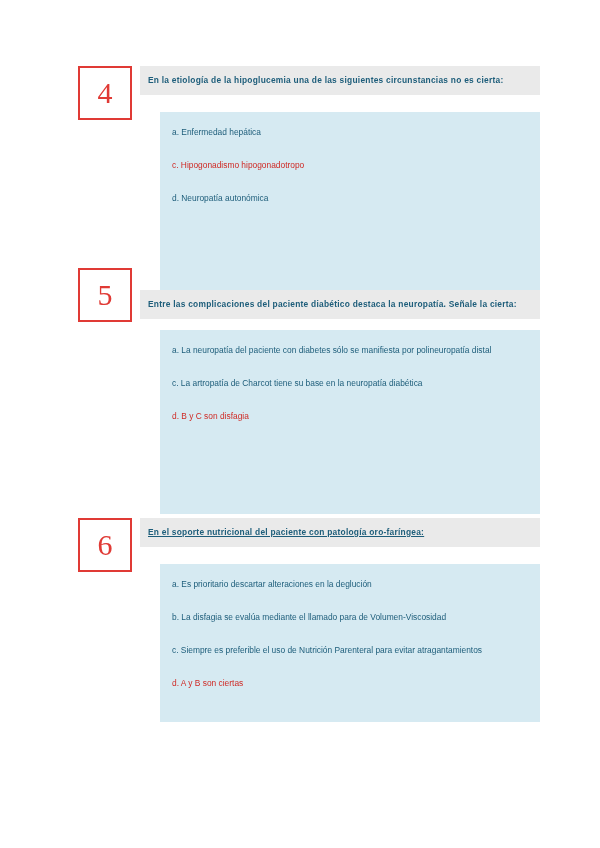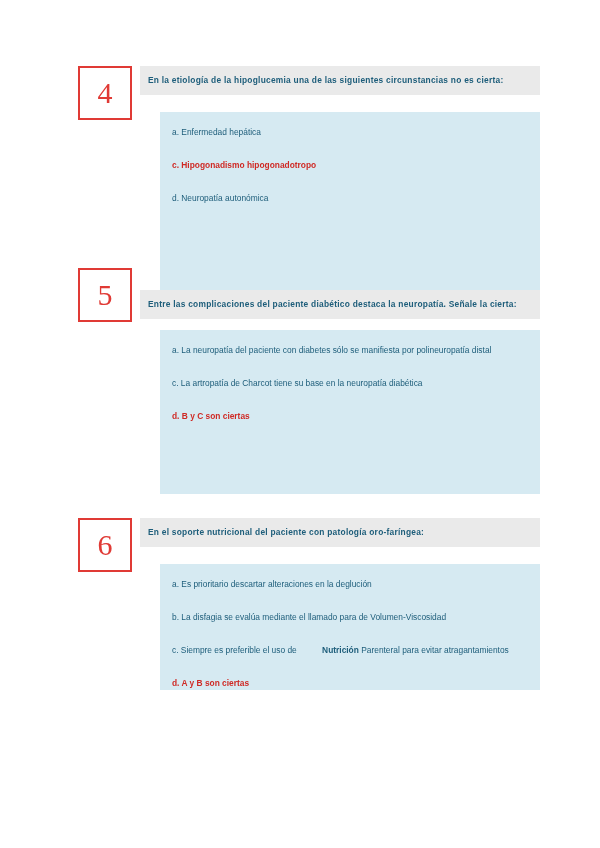--- a/index.html
+++ b/index.html
@@ -70,38 +70,37 @@
     text-align: justify;
     margin: 0 0 20px 0;
     padding-left: 10px;
     text-indent: -10px;
   }
   .answer:last-child {
     margin-bottom: 0;
   }
   .answer.correct {
     color: #cf2a25;
-    font-weight: bold;
+    font-weight: normal;
   }
   .answer .emph {
-    font-weight: bold;
-    margin-left: 23px;
+    font-weight: normal;
   }
   
   #block-4 .qnum-box { top: 66px; }
   #block-4 .stem { top: 66px; }
   #block-4 .answers { top: 112px; height: 188px; }
 
   #block-5 .qnum-box { top: 268px; }
   #block-5 .stem { top: 290px; }
-  #block-5 .answers { top: 330px; height: 164px; }
+  #block-5 .answers { top: 330px; height: 184px; }
 
   #block-6 .qnum-box { top: 518px; }
-  #block-6 .stem { top: 518px; }
-  #block-6 .answers { top: 564px; height: 126px; }
+  #block-6 .stem { top: 518px; text-decoration: underline; }
+  #block-6 .answers { top: 564px; height: 158px; }
 </style>
 </head>
 <body>
 
 <div class="page">
 
   <div class="question-block" id="block-4">
     <div class="qnum-box">
       <span class="qnum">4</span>
     </div>
@@ -114,21 +113,21 @@
   </div>
 
   <div class="question-block" id="block-5">
     <div class="qnum-box">
       <span class="qnum">5</span>
     </div>
     <div class="stem">Entre las complicaciones del paciente diabético destaca la neuropatía. Señale la cierta:</div>
     <div class="answers">
       <div class="answer">a.  La  neuropatía  del  paciente  con  diabetes  sólo  se  manifiesta  por polineuropatía distal</div>
       <div class="answer">c. La artropatía de Charcot tiene su base en la neuropatía diabética</div>
-      <div class="answer correct">d. B y C son ciertas</div>
+      <div class="answer correct">d. B y C son disfagia</div>
     </div>
   </div>
 
   <div class="question-block" id="block-6">
     <div class="qnum-box">
       <span class="qnum">6</span>
     </div>
     <div class="stem">En el soporte nutricional del paciente con patología oro-faríngea:</div>
     <div class="answers">
       <div class="answer">a. Es prioritario descartar alteraciones en la deglución</div>

